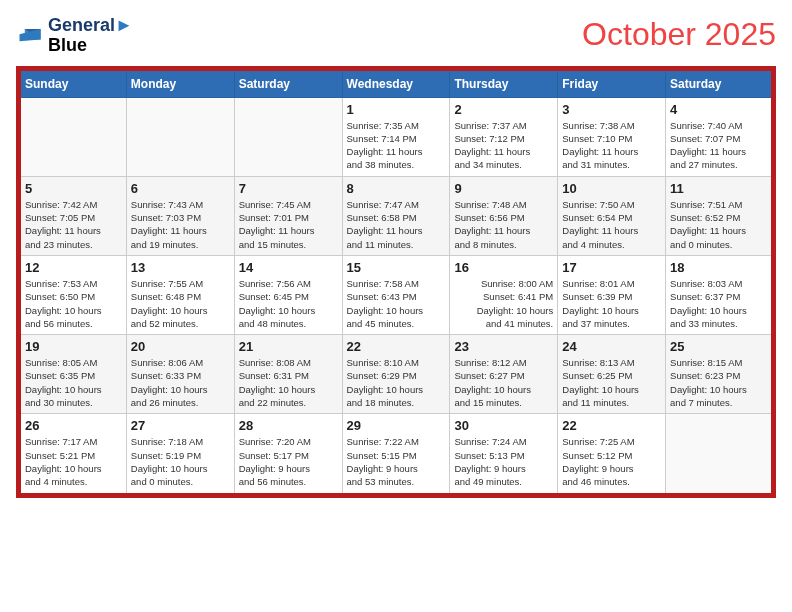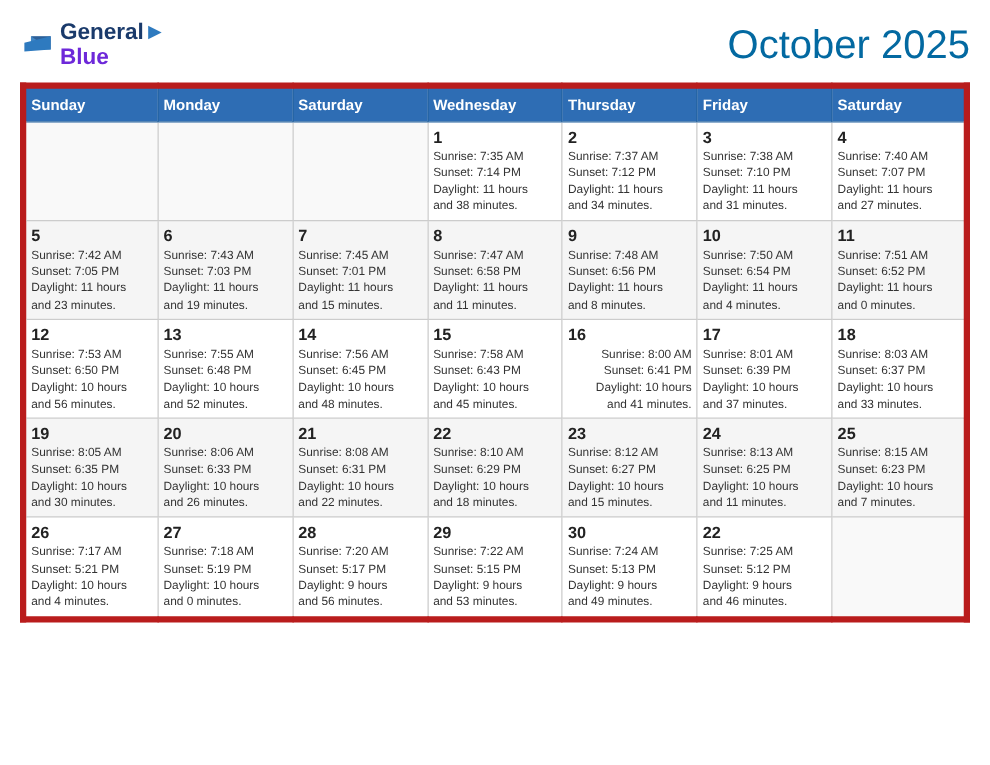--- a/index.html
+++ b/index.html
@@ -6,21 +6,21 @@
     body {
       font-family: Arial, sans-serif;
       background: #fff;
       width: 792px;
       min-height: 612px;
       padding: 16px;
     }
     .header {
       display: flex;
       justify-content: space-between;
-      align-items: center;
+      align-items: flex-start;
       margin-bottom: 10px;
       gap: 31px;
     }
     .logo {
       display: flex;
       align-items: center;
       gap: 4px;
     }
     .logo-text {
       font-size: 18px;
@@ -34,21 +34,21 @@
     .logo-icon {
       width: 28px;
       height: 28px;
     }
     .title-block {
       text-align: right;
     }
     .month-title {
       font-size: 32px;
       font-weight: 300;
-      color: #0369a1;
+      color: #ef4444;
     }
     .subtitle {
       font-size: 14px;
       color: #444;
     }
     .calendar {
       width: 100%;
       border-collapse: collapse;
       border: 5px solid #b91c1c;
     }
@@ -92,21 +92,21 @@
 
 <div class="header">
   <div class="logo">
     <svg class="logo-icon" viewBox="0 0 32 32" xmlns="http://www.w3.org/2000/svg">
       <polygon points="10,8 28,8 28,20 10,20" fill="#2e7abf" opacity="0.9"></polygon>
       <polygon points="10,8 28,8 28,20" fill="#1a3a6b" opacity="0.5"></polygon>
       <polygon points="4,14 28,8 28,20 4,22" fill="#2e7abf"></polygon>
     </svg>
     <div class="logo-text">
       <div>General<span>►</span></div>
-      <div style="color:#6d28d9;">Blue</div>
+      <div style="color:#000000;">Blue</div>
     </div>
   </div>
   <div class="title-block">
     <div class="month-title">October 2025</div>
   </div>
 </div>
 
 <table class="calendar">
   <thead>
     <tr>

